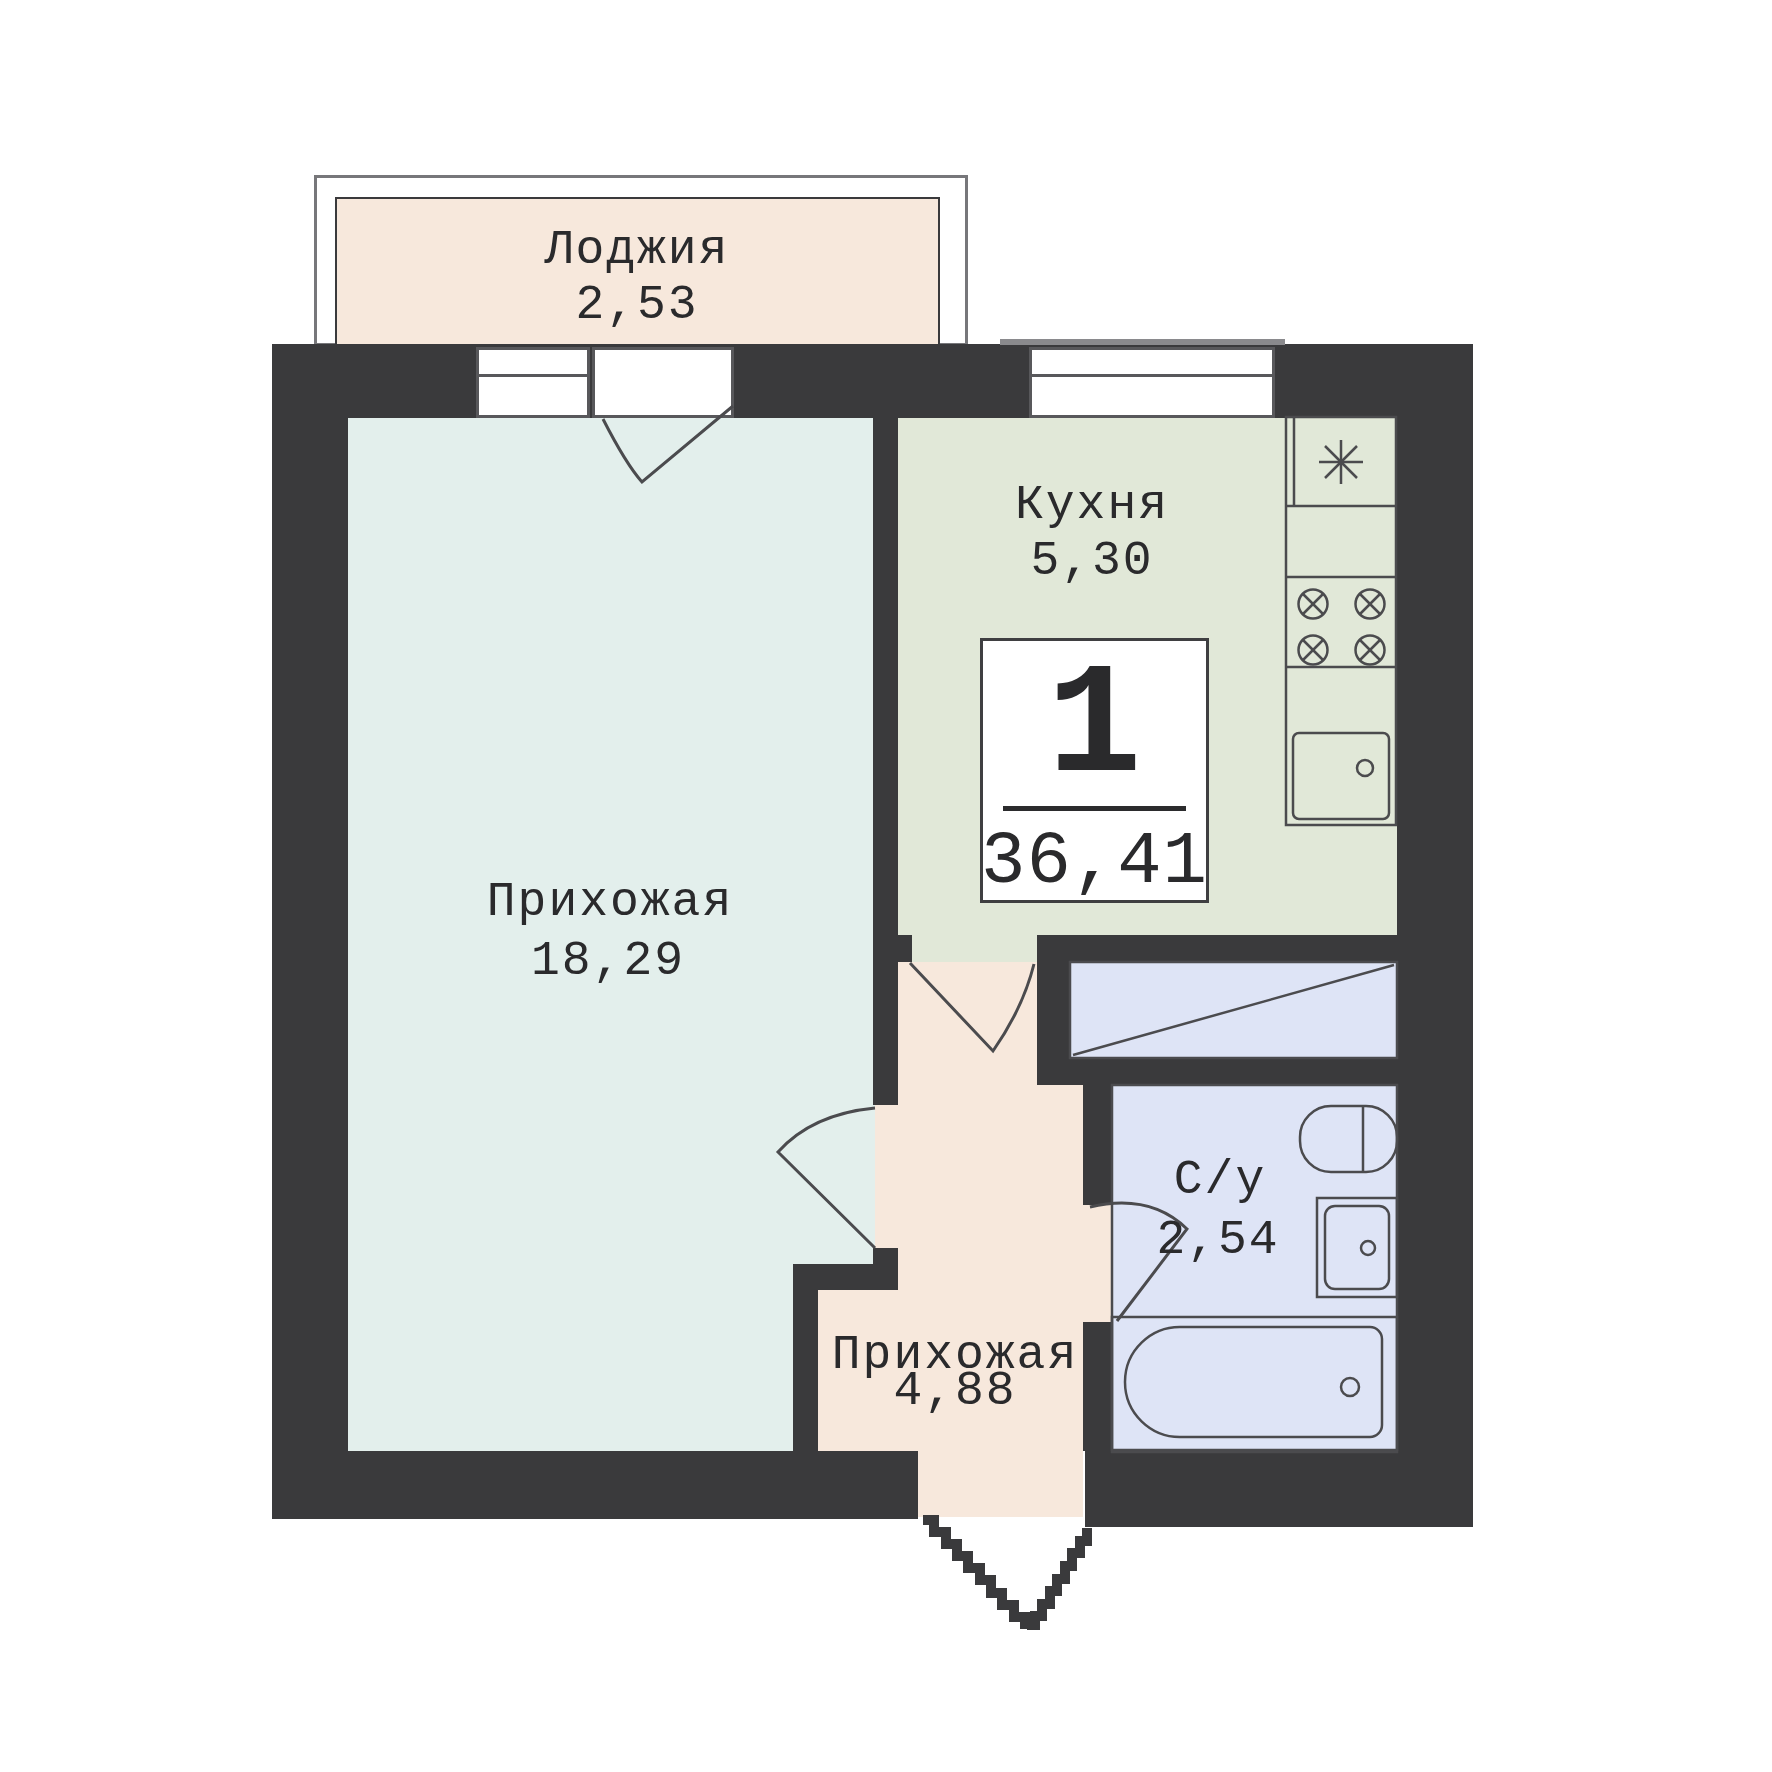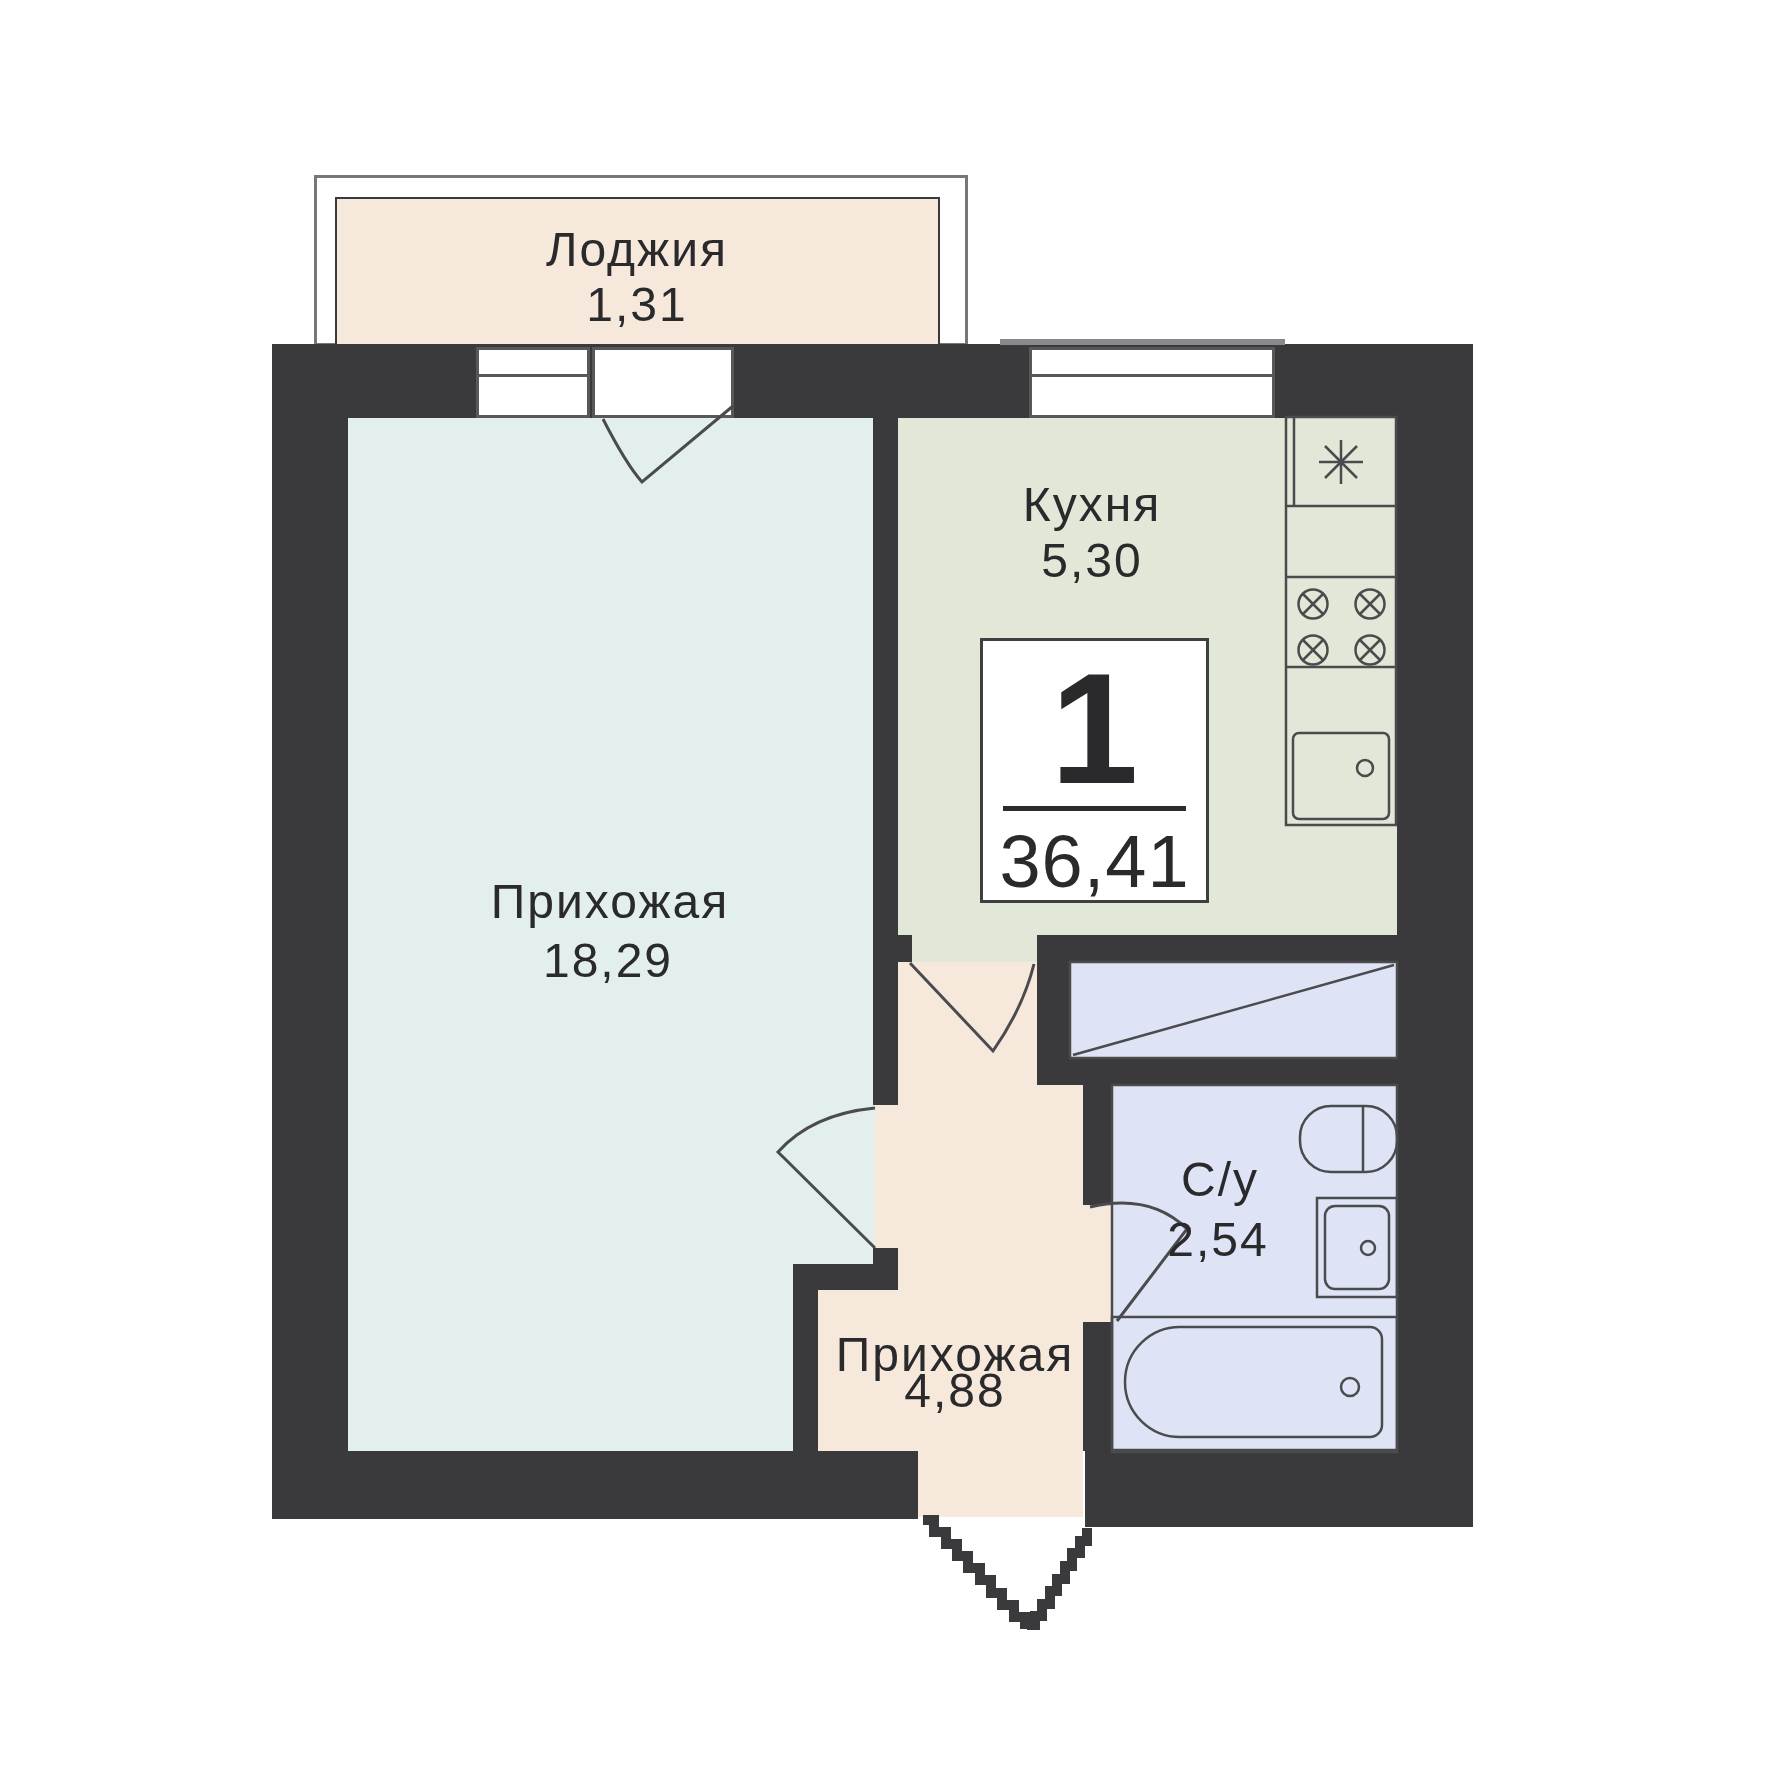--- a/index.html
+++ b/index.html
@@ -11,21 +11,21 @@
     --c-bath:#dee4f6;
     --c-text:#2a2a2c;
     --c-frame:#58585b;
     --c-loggia_outline:#77777a;
     --c-sill:#8a8a8d;
     --c-white:#ffffff;
   }
   html,body{margin:0;padding:0;background:#fff;}
   .plan{
     position:relative;width:1772px;height:1630px;background:var(--c-white);
-    font-family:Liberation Sans, sans-serif;color:var(--c-text);overflow:hidden;
+    font-family:Liberation Mono, monospace;color:var(--c-text);overflow:hidden;
   }
   .abs{position:absolute;box-sizing:border-box;}
   .wall{position:absolute;background:var(--c-wall);}
   .fill-room{background:var(--c-room);}
   .fill-kitchen{background:var(--c-kitchen);}
   .fill-peach{background:var(--c-peach);}
   .fill-bath{background:var(--c-bath);}
   .loggia-outer{background:var(--c-white);border:3px solid var(--c-loggia_outline);}
   .loggia-inner{background:var(--c-peach);border:2px solid var(--c-wall);}
   .window{background:var(--c-white);border:3px solid var(--c-frame);}
@@ -167,21 +167,21 @@
       <path class="ln" d="M 1117 1321 L 1187 1229 Q 1150 1193 1090 1207"></path>
     </g>
 
     <g>
       <polyline class="step" points="923,1520 934,1520 934,1532 946,1532 946,1544 957,1544 957,1556 968,1556 968,1568 980,1568 980,1580 991,1580 991,1593 1002,1593 1002,1605 1014,1605 1014,1617 1025,1617 1025,1629"></polyline>
       <polyline class="step" points="1087,1528 1087,1541 1080,1541 1080,1553 1072,1553 1072,1566 1065,1566 1065,1579 1057,1579 1057,1591 1050,1591 1050,1604 1042,1604 1042,1616 1035,1616 1035,1629 1027,1629"></polyline>
     </g>
   </svg>
 
   <div class="lbl" style="left:637px;top:250px;">Лоджия</div>
-  <div class="lbl" style="left:637px;top:305px;">1,31</div>
+  <div class="lbl" style="left:637px;top:305px;">2,53</div>
   <div class="lbl" style="left:610px;top:902px;">Прихожая</div>
   <div class="lbl" style="left:608px;top:961px;">18,29</div>
   <div class="lbl" style="left:1092px;top:505px;">Кухня</div>
   <div class="lbl" style="left:1092px;top:561px;">5,30</div>
   <div class="lbl" style="left:955px;top:1331px;margin-top:24px;">Прихожая</div>
   <div class="lbl" style="left:955px;top:1391px;">4,88</div>
   <div class="lbl" style="left:1220px;top:1180px;">С/у</div>
   <div class="lbl" style="left:1218px;top:1240px;">2,54</div>
 
   <div class="badge">

